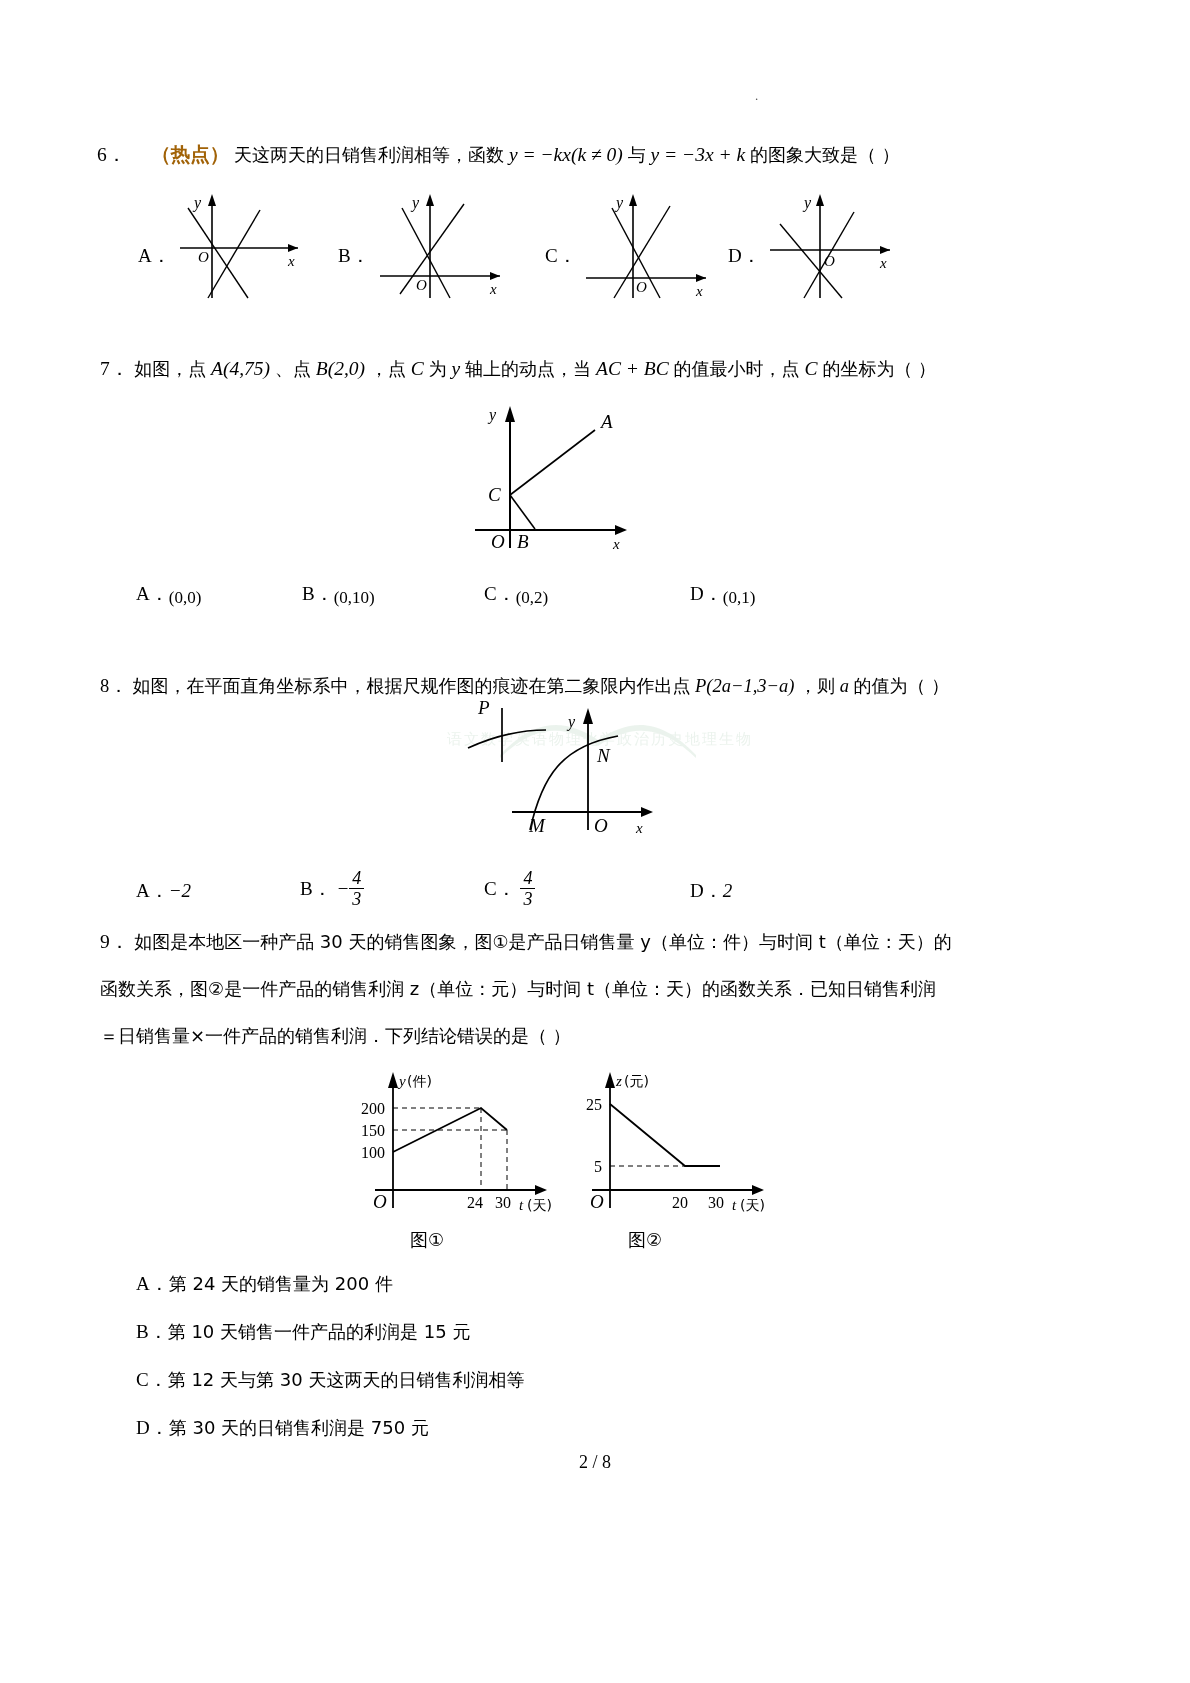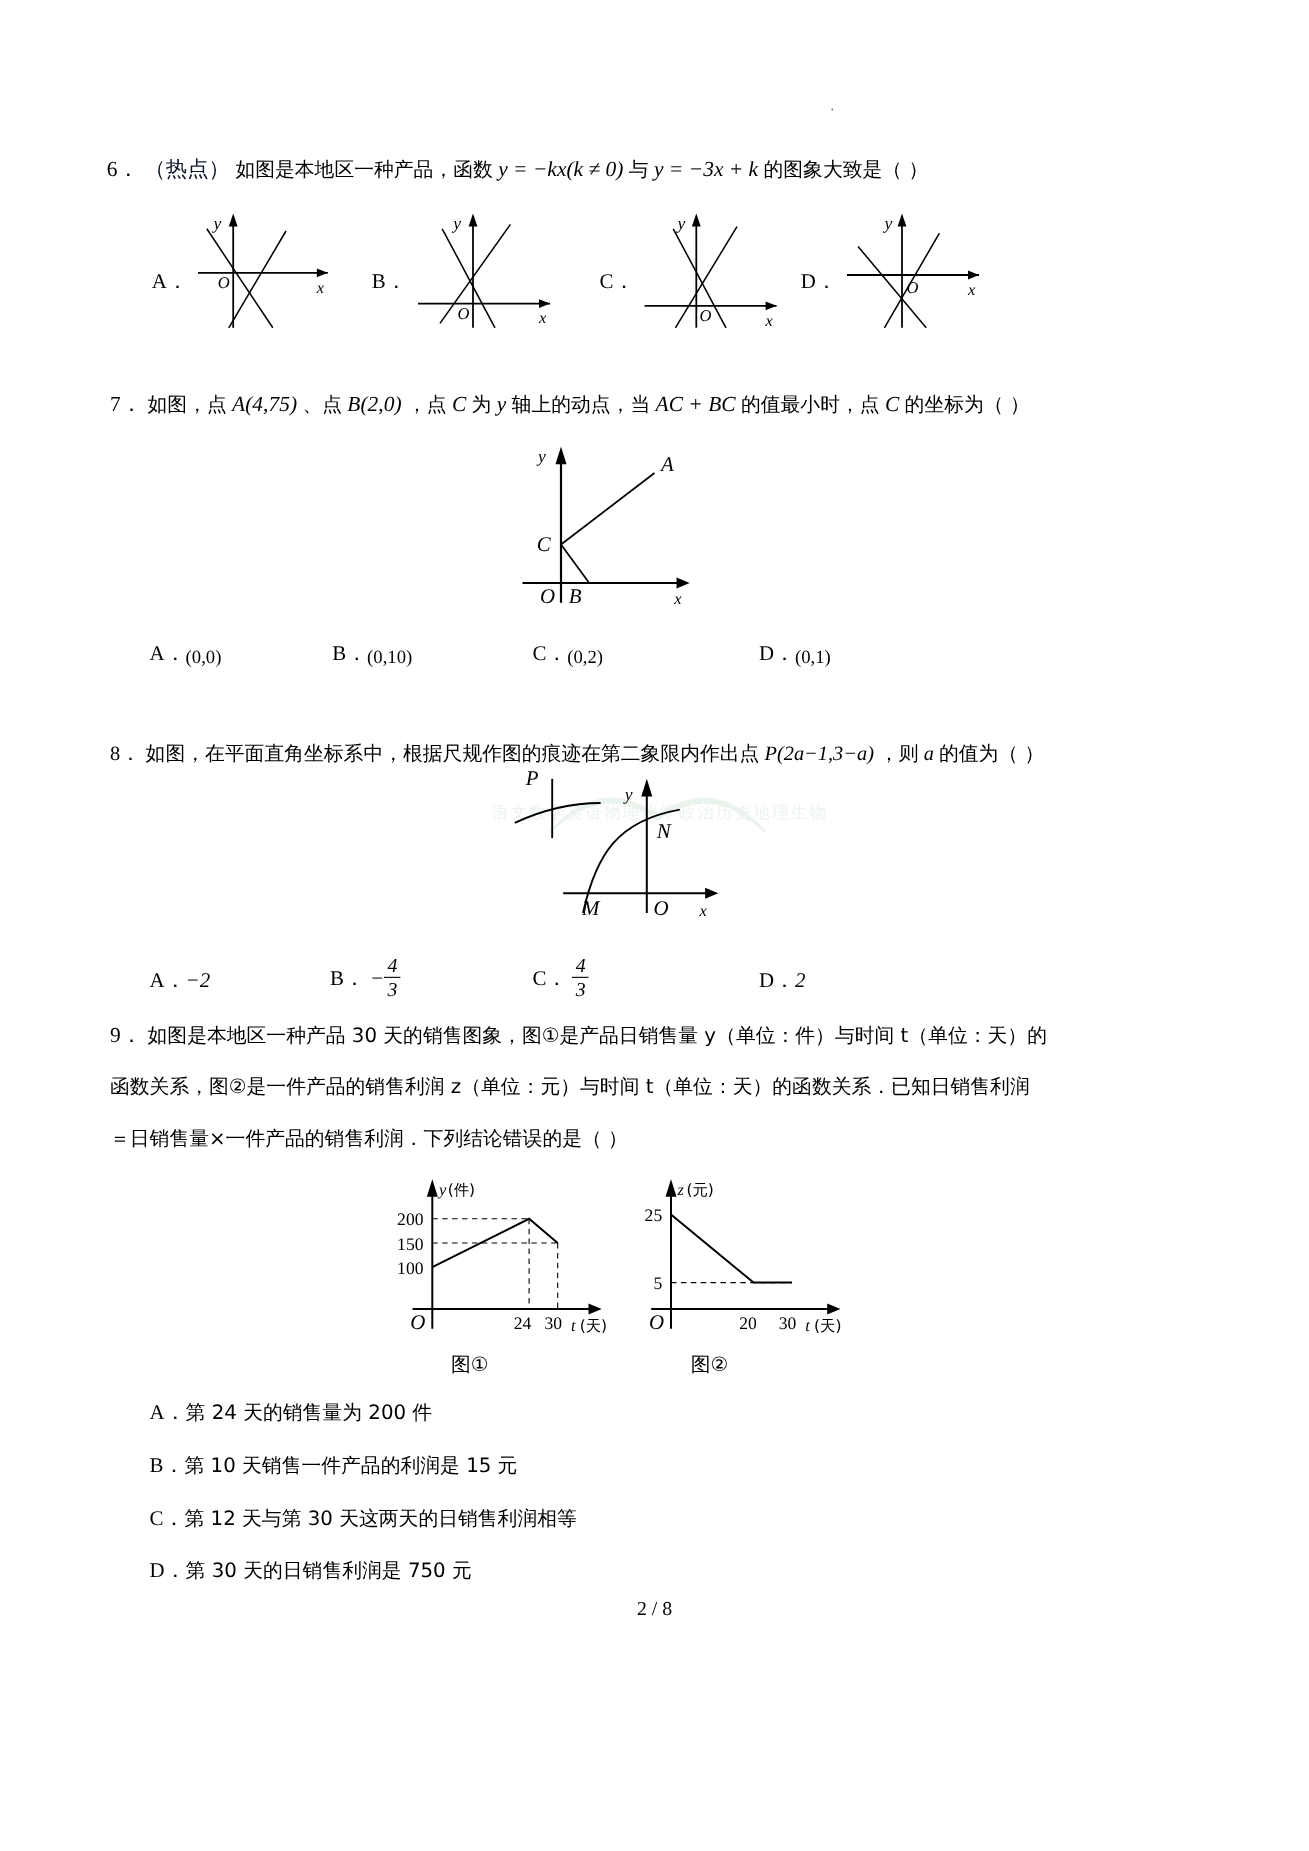--- a/index.html
+++ b/index.html
@@ -31,21 +31,21 @@
   .wm-book{position:absolute;left:60px;top:120px;}
 
   .content{position:relative;z-index:2;}
 
   
   .qline{
     position:absolute;font-size:19.5px;line-height:28px;
     white-space:nowrap;
   }
   .qnum{font-family:"Liberation Serif",serif;}
-  .hot{color:#0f172a;font-weight:normal;font-family:"Liberation Sans",sans-serif;}
+  .hot{color:#a16207;font-weight:bold;font-family:"Liberation Sans",sans-serif;margin-left:20px;}
   .cn{font-family:"DejaVu Sans","Liberation Sans",sans-serif;font-size:18px;}
   i.m{font-family:Liberation Serif, serif;font-style:italic;}
   .opt{position:absolute;font-size:19px;white-space:nowrap;}
   .olab{font-family:"Liberation Serif",serif;}
   .big-paren{font-size:17px;vertical-align:-3px;}
 
   
   .frac{display:inline-block;vertical-align:-10px;text-align:center;font-style:italic;}
   .frac .num{display:block;border-bottom:1.4px solid #000;padding:0 3px;line-height:20px;font-size:18px;}
   .frac .den{display:block;padding:0 3px;line-height:20px;font-size:18px;}
@@ -77,21 +77,21 @@
     <div class="wm-bot">语文数学英语物理化学政治历史地理生物</div>
   </div>
 
   <div class="content">
 
     <div class="topdot">.</div>
 
     <div class="qline" style="left:97px;top:140px;">
       <span class="qnum">6．</span>
       <span class="hot">（热点）</span>
-      <span class="cn">如图是本地区一种产品，函数</span>
+      <span class="cn">天这两天的日销售利润相等，函数</span>
       <i class="m">y = −kx(k ≠ 0)</i>
       <span class="cn">与</span>
       <i class="m">y = −3x + k</i>
       <span class="cn">的图象大致是（   ）</span>
     </div>
 
     <div class="opt" style="left:138px;top:243px;">A．</div>
     <div class="fig" style="left:170px;top:186px;">
       <svg width="145" height="115">
         <line x1="10" y1="62" x2="128" y2="62" stroke="#000" stroke-width="1.6"></line>

